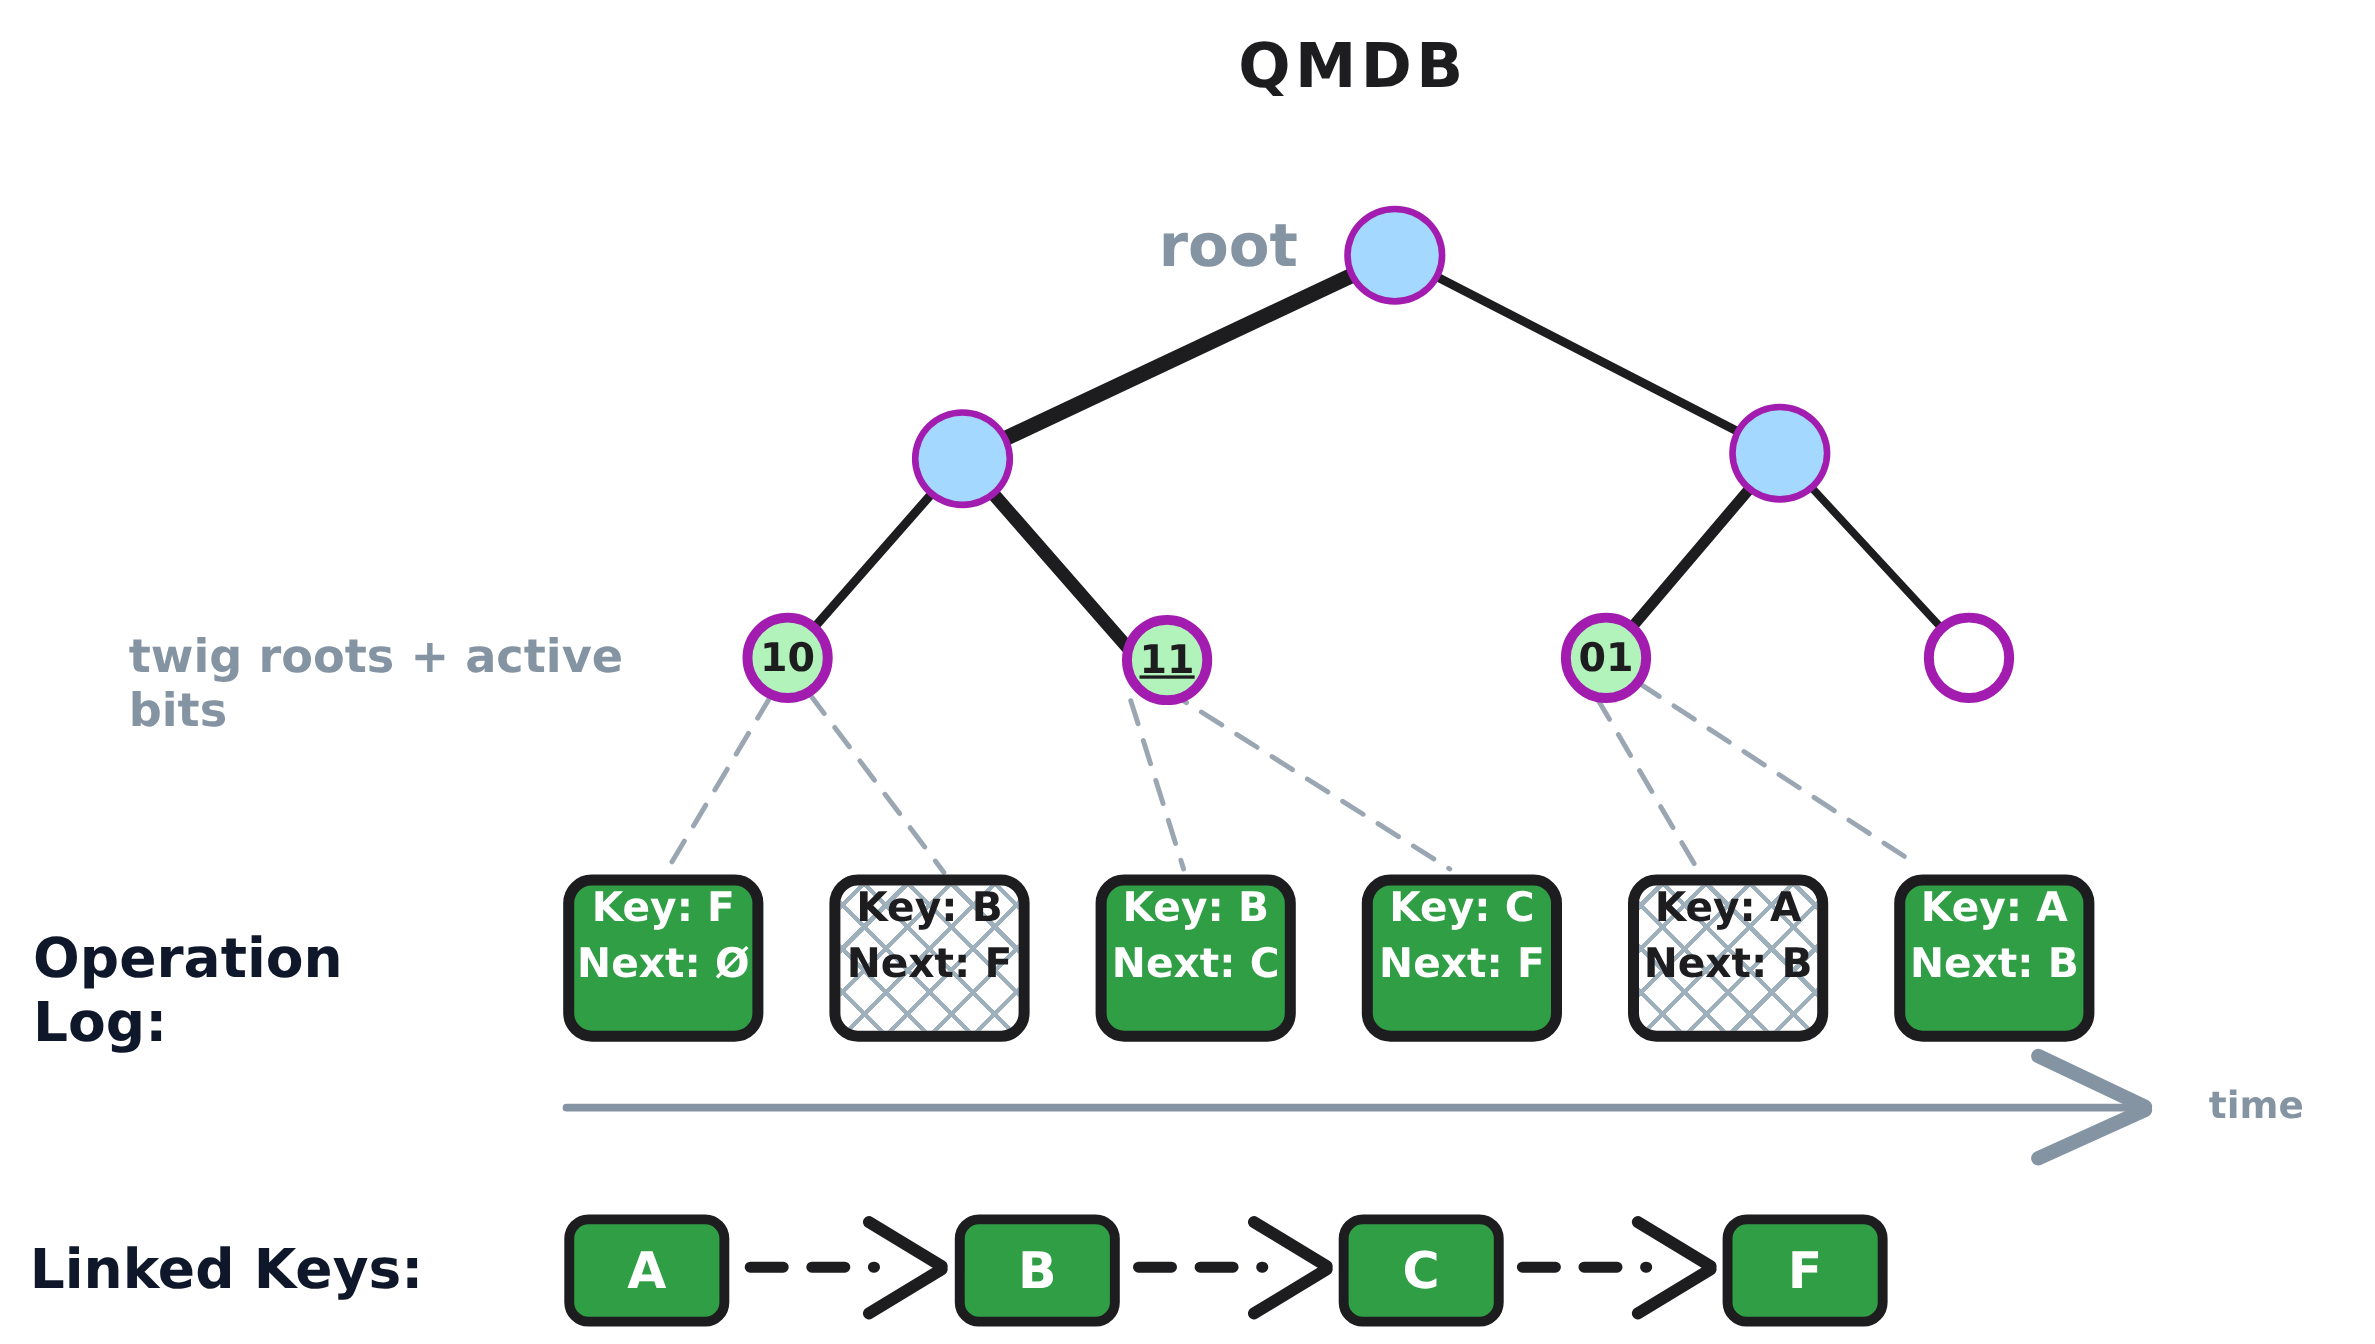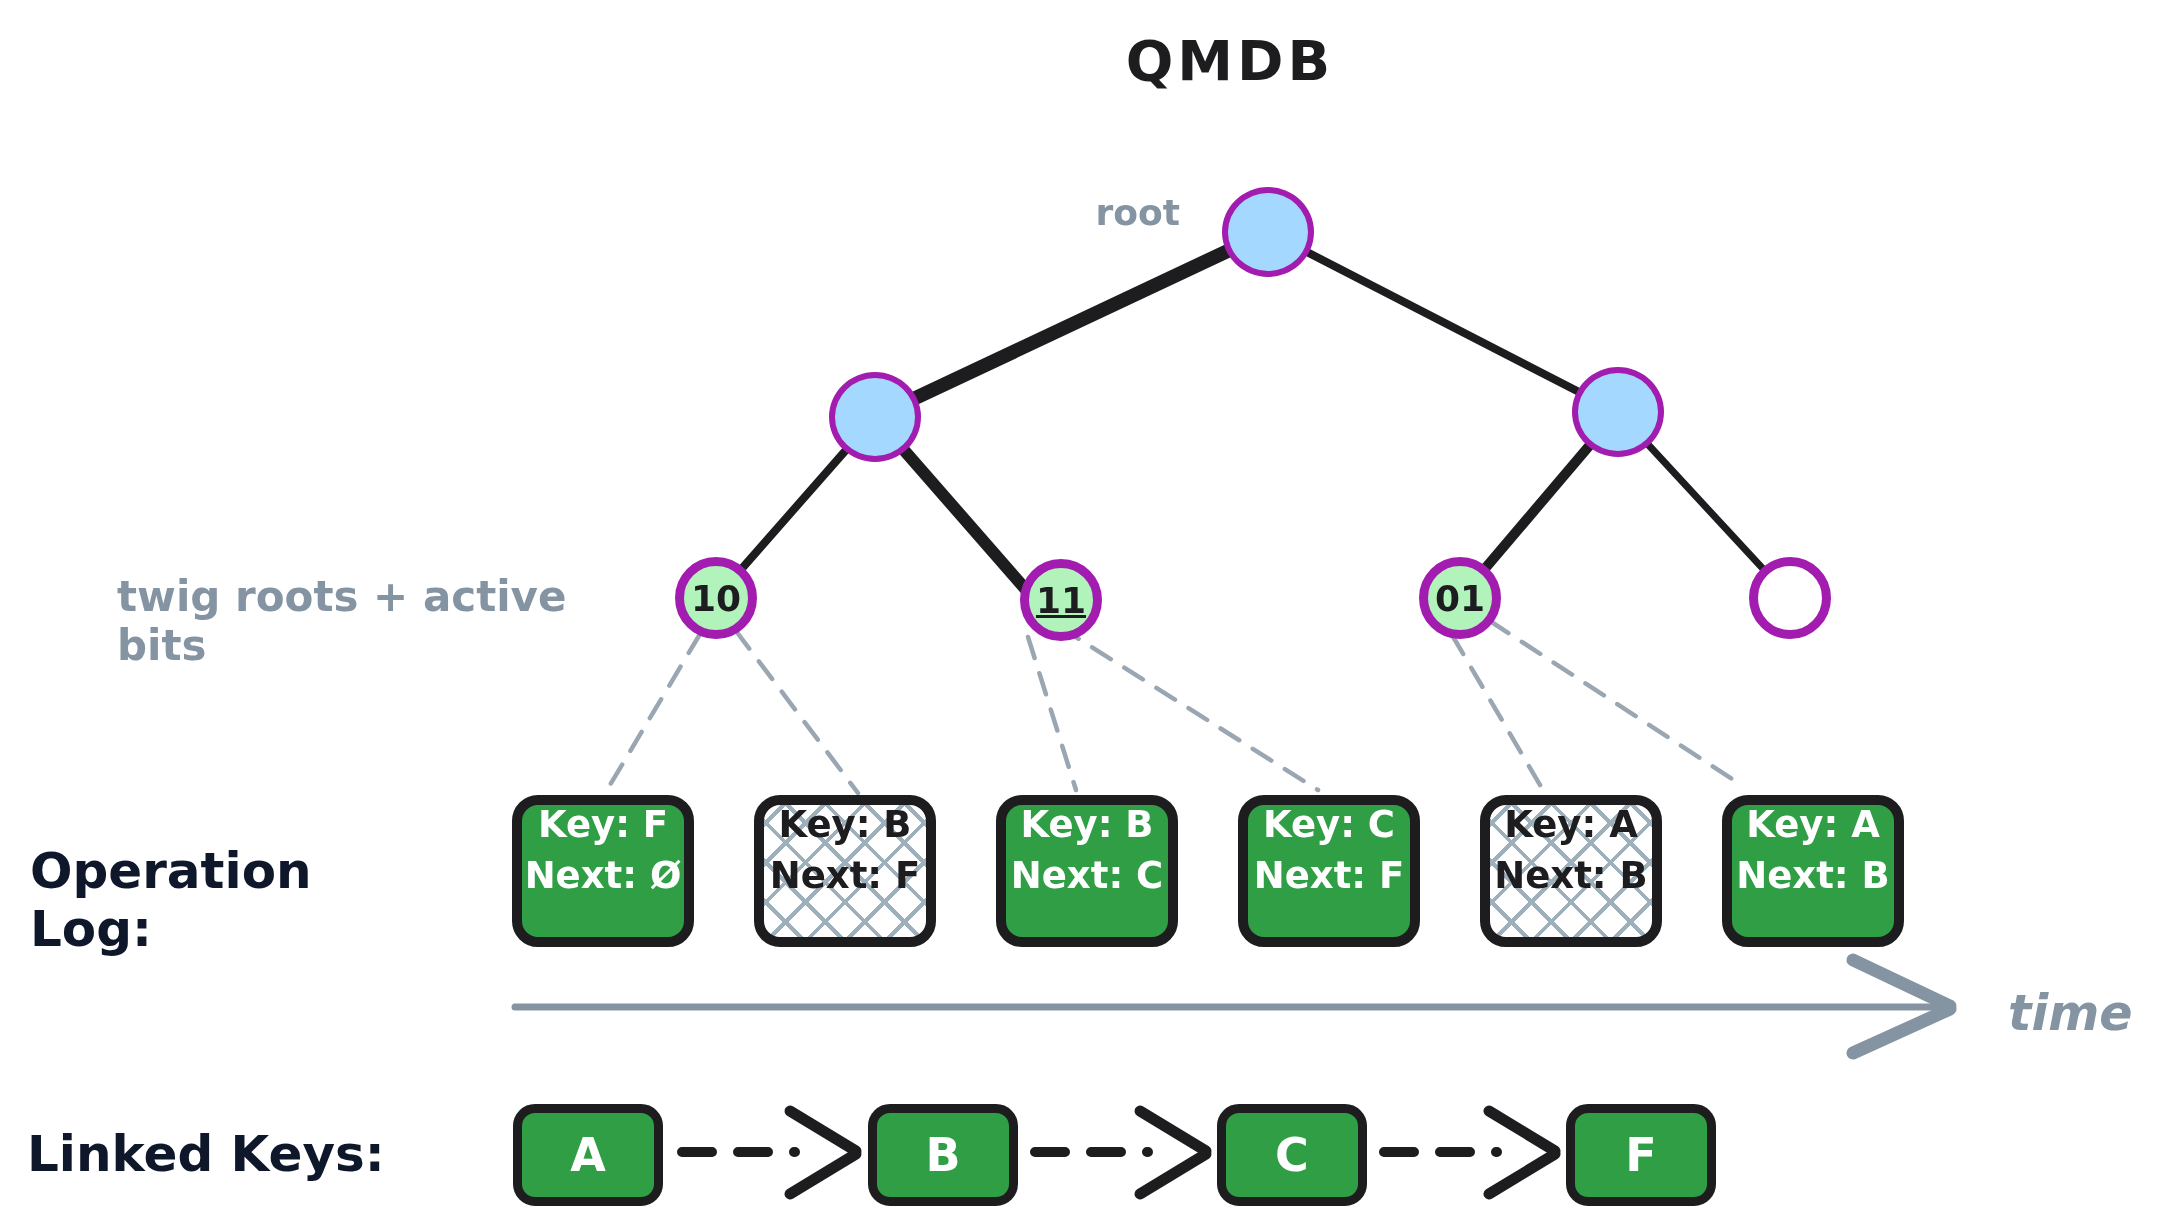--- a/index.html
+++ b/index.html
@@ -14,29 +14,29 @@
   svg.wires{position:absolute;left:0;top:0;z-index:1;}
 
   .title{
     position:absolute;left:1020px;top:28px;width:420px;
     text-align:center;font-size:56px;font-weight:700;letter-spacing:4px;
     color:#1d1d20;z-index:3;
   }
   .gray-label{color:#8494a3;font-weight:600;}
   .root-label{
     position:absolute;left:980px;top:192px;width:200px;text-align:right;
-    font-size:36px;z-index:3;
+    font-size:54px;z-index:3;
   }
   .twig-label{
     position:absolute;left:117px;top:572px;width:500px;
     font-size:42px;z-index:3;
   }
   .time-label{
     position:absolute;left:2008px;top:985px;width:140px;
-    font-size:49px;z-index:3;font-style:italic;
+    font-size:34px;z-index:3;
   }
   .section-label{
     position:absolute;font-size:50px;font-weight:600;color:#0f172a;z-index:3;
   }
   .oplog-label{left:30px;top:842px;width:420px;}
   .linked-label{left:27px;top:1125px;width:420px;}
 
   .node{
     position:absolute;z-index:2;border-radius:50%;
     border:6px solid #a21caf;background:#a5d8ff;

